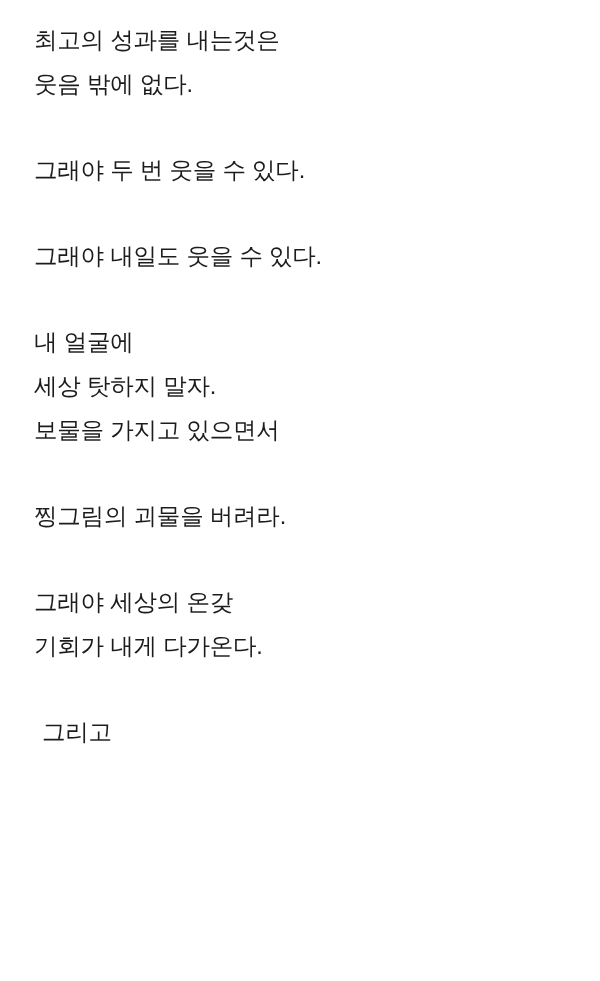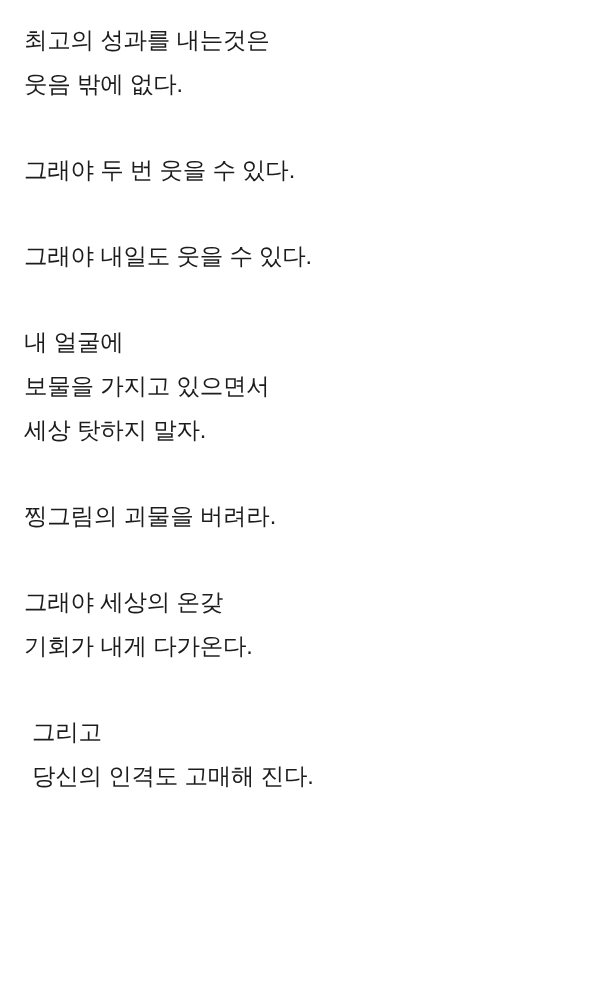--- a/index.html
+++ b/index.html
@@ -11,21 +11,21 @@
     width: 600px;
     height: 981px;
     font-family: "Liberation Sans", "DejaVu Sans", sans-serif;
     color: #1a1a1a;
     overflow: hidden;
   }
   .page {
     width: 600px;
     height: 981px;
     box-sizing: border-box;
-    padding: 18px 22px 0 24px;
+    padding: 18px 22px 0 34px;
     background: #ffffff;
   }
   .poem {
     display: block;
   }
   .stanza {
     margin: 0 0 42px 0;
   }
   .stanza:last-child {
     margin-bottom: 0;
@@ -54,32 +54,31 @@
     <div class="stanza">
       <div class="line">그래야 두 번 웃을 수 있다.</div>
     </div>
 
     <div class="stanza">
       <div class="line">그래야 내일도 웃을 수 있다.</div>
     </div>
 
     <div class="stanza">
       <div class="line">내 얼굴에</div>
+      <div class="line">세상 탓하지 말자.</div>
       <div class="line">보물을 가지고 있으면서</div>
-      <div class="line">세상 탓하지 말자.</div>
     </div>
 
     <div class="stanza">
       <div class="line">찡그림의 괴물을 버려라.</div>
     </div>
 
     <div class="stanza">
       <div class="line">그래야 세상의 온갖</div>
       <div class="line">기회가 내게 다가온다.</div>
     </div>
 
     <div class="stanza">
       <div class="line">그리고</div>
-      <div class="line">당신의 인격도 고매해 진다.</div>
     </div>
 
   </div>
 </div>
 
 </body></html>

